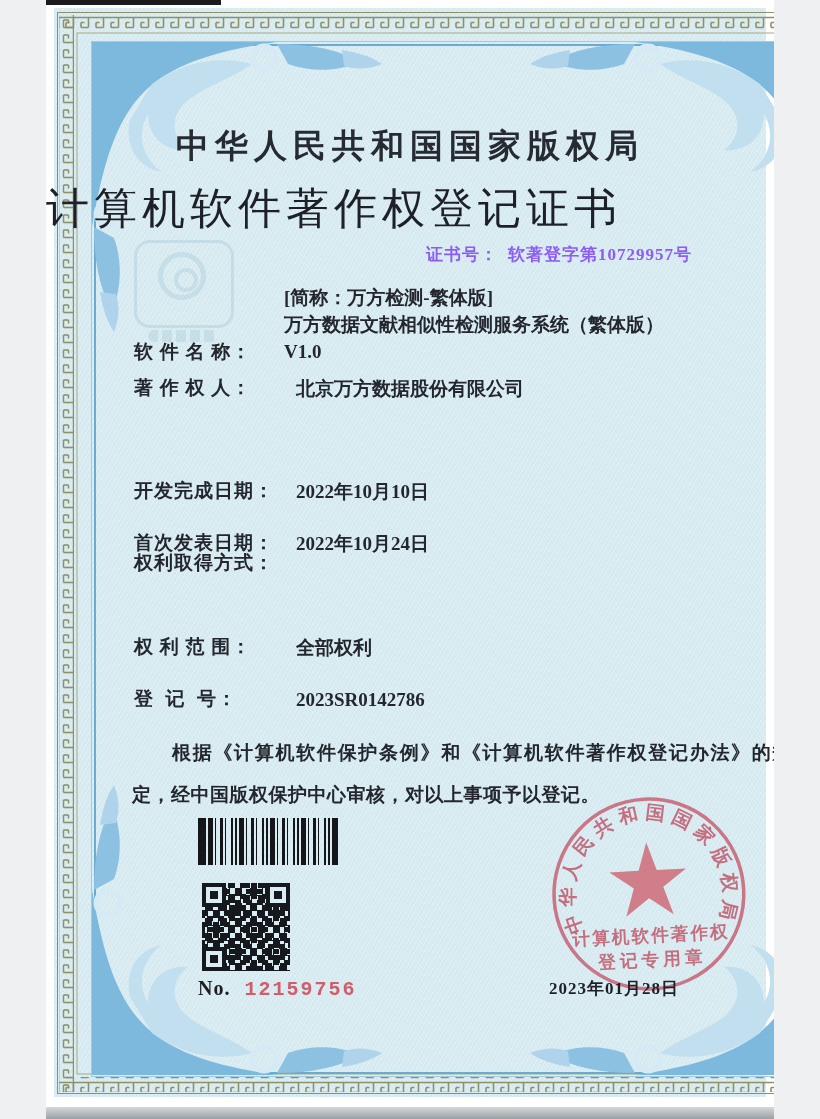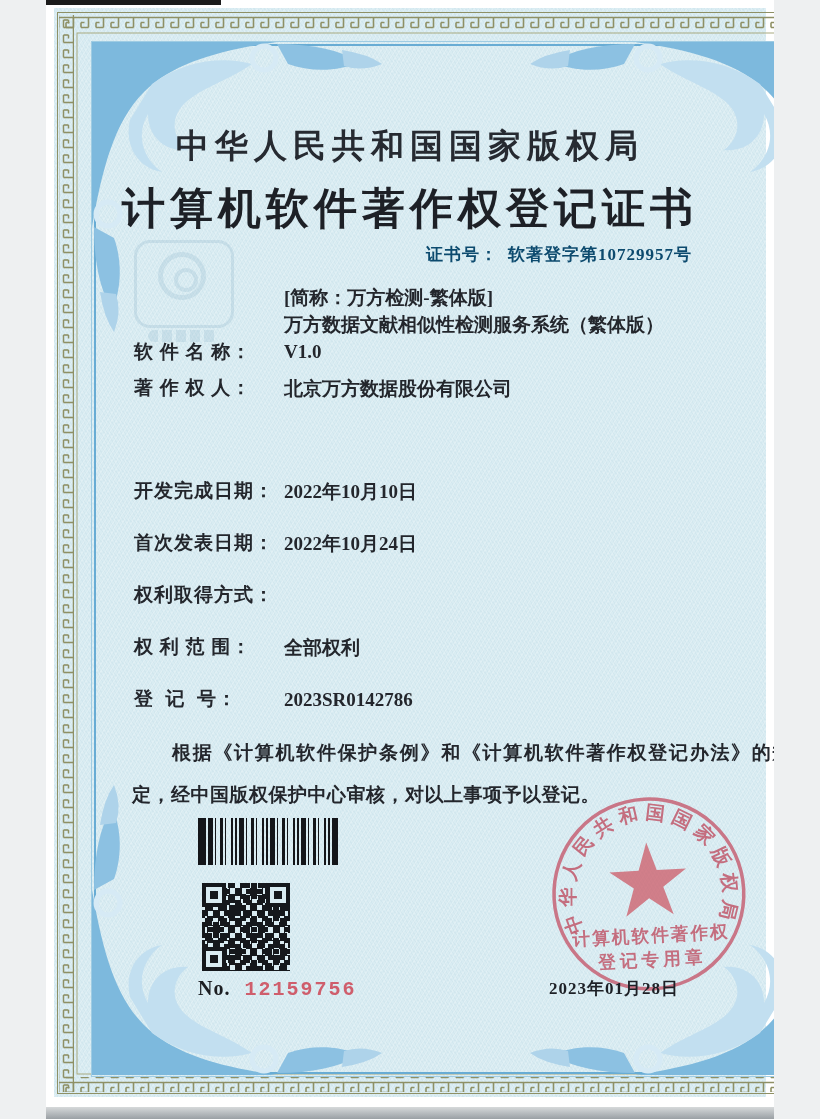--- a/index.html
+++ b/index.html
@@ -34,33 +34,33 @@
     border:5px solid rgba(150,186,206,0.55); border-radius:50%; }
   .watermark .wm-ring::after { content:""; position:absolute; left:11px; top:11px; width:16px; height:16px;
     border:4px solid rgba(150,186,206,0.55); border-radius:50%; }
   .watermark .wm-dots { position:absolute; left:14px; bottom:0; width:70px; height:12px;
     background:repeating-linear-gradient(90deg, rgba(150,186,206,0.55) 0 10px, rgba(255,255,255,0) 10px 14px);
     border-radius:6px; }
 
   
   .issuer { position:absolute; left:0; right:0; top:124px; text-align:center;
     font-size:33px; font-weight:700; letter-spacing:6px; color:#262a31; }
-  .cert-title { position:absolute; left:0; right:0; top:180px; text-align:center;
-    font-size:43px; font-weight:700; letter-spacing:5px; color:#1d2026; }
+  .cert-title { position:absolute; left:0; right:0; top:180px; text-align:left;
+    font-size:43px; font-weight:400; letter-spacing:5px; color:#1d2026; }
   .cert-no-line { position:absolute; right:82px; top:243px; font-size:17px; font-weight:700;
-    color:#0c4a6e; letter-spacing:1px; }
+    color:#8b5cf6; letter-spacing:1px; }
   .cert-no-line .lbl { margin-right:10px; }
 
   
   .row { position:absolute; left:88px; right:50px; display:flex; align-items:flex-end;
     font-size:19px; font-weight:700; color:#23262c; }
   .flabel { flex:0 0 150px; white-space:pre; letter-spacing:1px; }
   .fvalue { flex:1; }
   .vline { display:block; line-height:27px; }
-  .single { line-height:24px; }
+  .single { line-height:24px;margin-left:12px; }
 
   
   .statement { position:absolute; left:86px; top:732px; width:660px;
     font-size:19px; font-weight:600; color:#23262c; line-height:42px;
     text-indent:40px; text-align:justify; letter-spacing:0.5px; }
 
   
   .barcode { position:absolute; left:152px; top:818px; width:140px; height:47px;
     border-left:6px solid #14161a; border-right:5px solid #14161a;
     background:repeating-linear-gradient(90deg,
@@ -163,21 +163,21 @@
     <span class="fvalue single">北京万方数据股份有限公司</span>
   </div>
   <div class="row" style="top:478px">
     <span class="flabel">开发完成日期：</span>
     <span class="fvalue single">2022年10月10日</span>
   </div>
   <div class="row" style="top:530px">
     <span class="flabel">首次发表日期：</span>
     <span class="fvalue single">2022年10月24日</span>
   </div>
-  <div class="row" style="top:582px">
+  <div class="row" style="top:550px">
     <span class="flabel">权利取得方式：</span>
   </div>
   <div class="row" style="top:634px">
     <span class="flabel">权 利 范 围：</span>
     <span class="fvalue single">全部权利</span>
   </div>
   <div class="row" style="top:686px">
     <span class="flabel">登  记  号：</span>
     <span class="fvalue single">2023SR0142786</span>
   </div>

